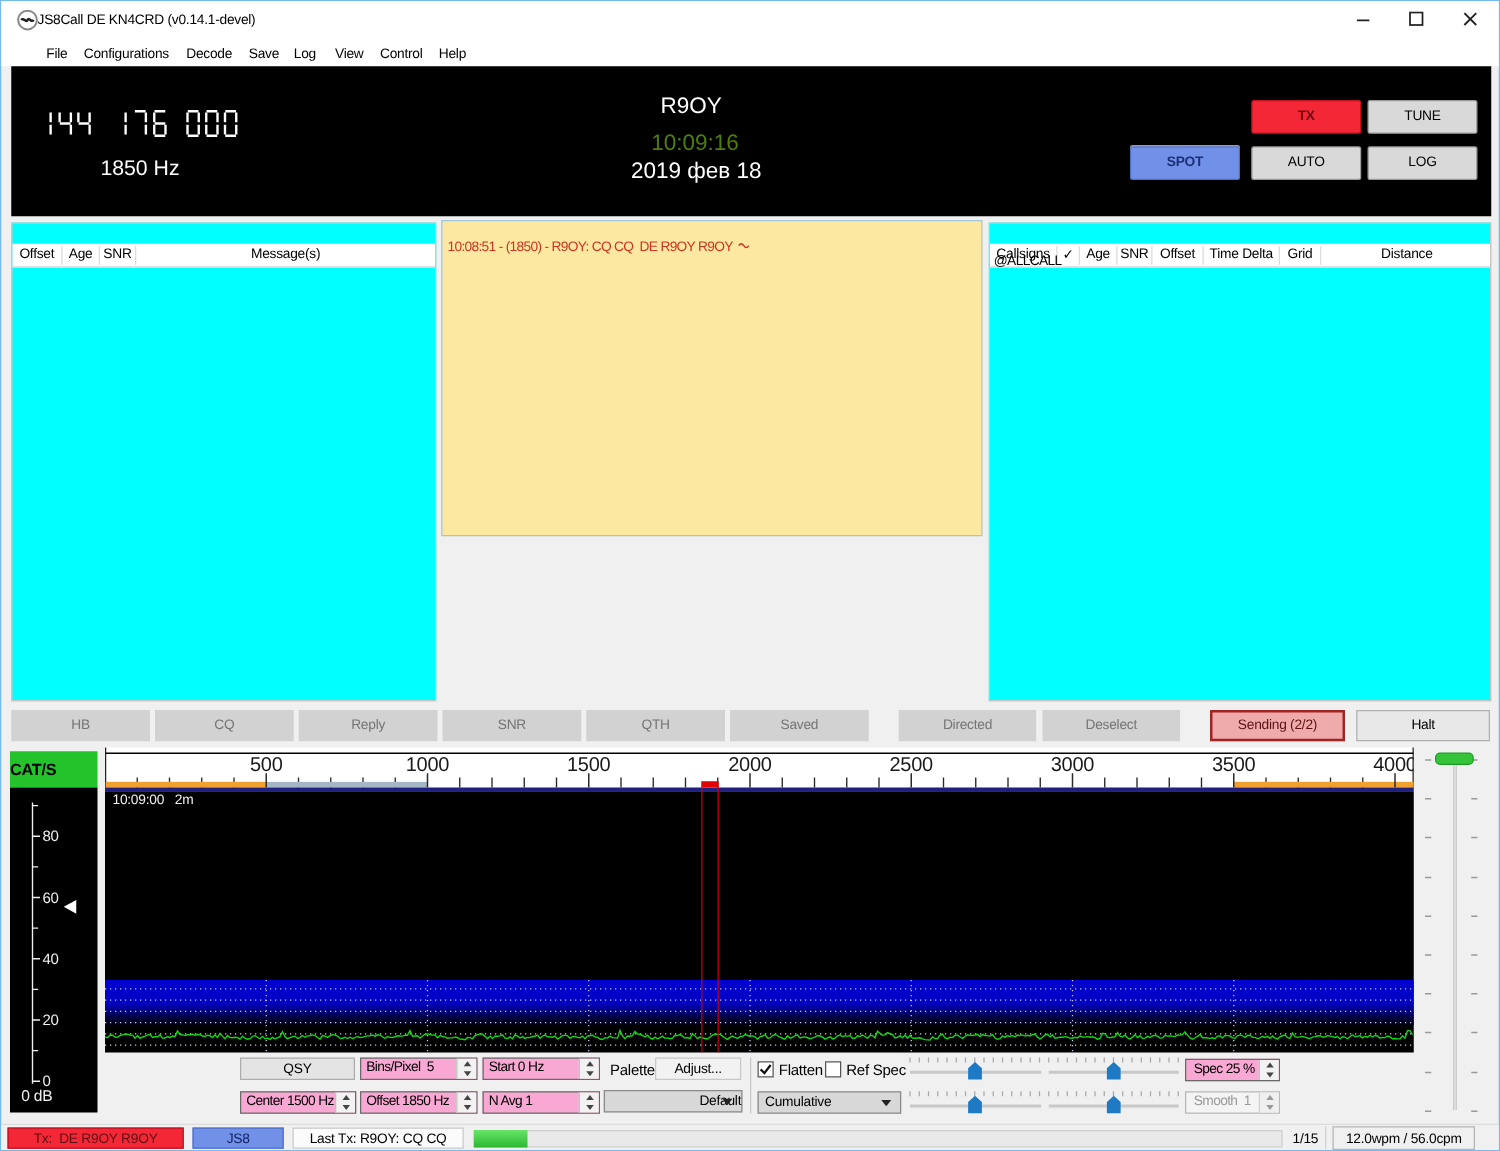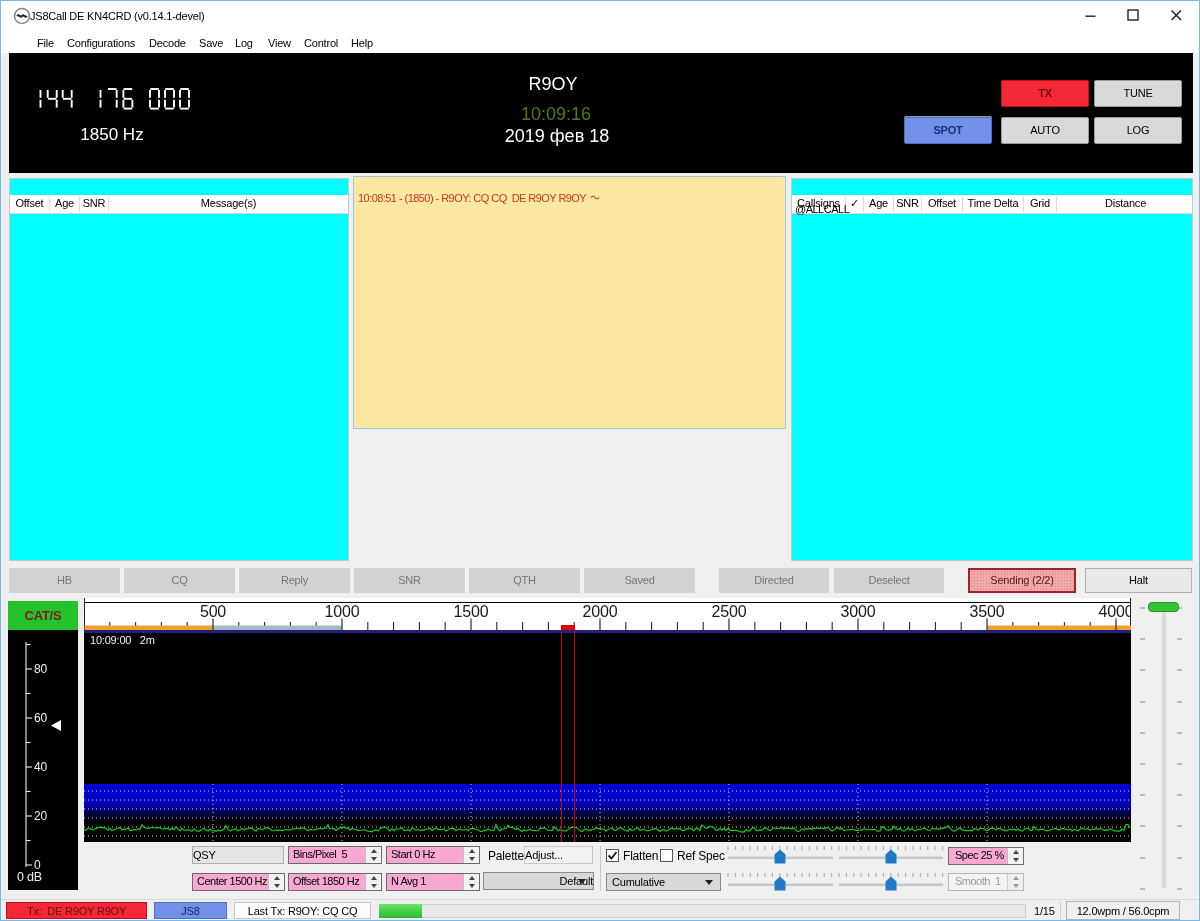--- a/index.html
+++ b/index.html
@@ -31,21 +31,21 @@
 
 
 .mbtn { position:absolute; top:567px; height:25px; background:#d2d2d2; color:#757575; font-size:11px; text-align:center; line-height:25px; }
 
 
 .spin { position:absolute; height:18px; background:#f9a8d4; border:1px solid #6a6a6a; font-size:11px; letter-spacing:-0.5px; }
 .spin .ar { position:absolute; right:0; top:0; width:16px; height:16px; border-left:1px solid #c0c0c0; background:#f2f2f2; }
 .spin .ar:before { content:""; position:absolute; left:4.5px; top:2px; border-left:3.5px solid transparent; border-right:3.5px solid transparent; border-bottom:4px solid #444; }
 .spin .ar:after { content:""; position:absolute; left:4.5px; bottom:2px; border-left:3.5px solid transparent; border-right:3.5px solid transparent; border-top:4px solid #444; }
 .drop:after { content:""; position:absolute; right:7px; top:6px; border-left:4.5px solid transparent; border-right:4.5px solid transparent; border-top:5px solid #222; }
-.btn2 { position:absolute; height:18px; background:#e4e4e4; border:1px solid #adadad; font-size:11px; line-height:16px; }
+.btn2 { position:absolute; height:18px; background:#e4e4e4; border:1px solid #adadad; text-align:center; font-size:11px; line-height:16px; }
 .drop { position:absolute; height:18px; background:#d8d8d8; border:1px solid #8a8a8a; font-size:11px; line-height:16px; padding-left:5px; }
 .cb { position:absolute; width:13px; height:13px; background:#fff; border:1px solid #555; }
 .lbl { position:absolute; font-size:12px; }
 
 
 #status { left:0; top:898px; width:1198px; height:21px; background:#f0f0f0; border-top:1px solid #dcdcdc; }
 .spin.dis .ar:before { border-bottom-color:#9a9a9a; }
 .spin.dis .ar:after { border-top-color:#9a9a9a; }
 .spin.dis .ar { background:#efefef; border-left-color:#d0d0d0; }
 </style>
@@ -168,21 +168,21 @@
   <div class="mbtn" style="left:123px;width:111px;">CQ</div>
   <div class="mbtn" style="left:238px;width:111px;">Reply</div>
   <div class="mbtn" style="left:353px;width:111px;">SNR</div>
   <div class="mbtn" style="left:468px;width:111px;">QTH</div>
   <div class="mbtn" style="left:583px;width:111px;">Saved</div>
   <div class="mbtn" style="left:718px;width:110px;">Directed</div>
   <div class="mbtn" style="left:833px;width:110px;">Deselect</div>
   <div class="mbtn" style="left:967px;width:108px;background-color:#efabab;background-image:radial-gradient(#d88787 22%, rgba(0,0,0,0) 22%);background-size:3px 3px;border:2px solid #a02525;color:#5d1212;line-height:20px;">Sending (2/2)</div>
   <div class="mbtn" style="left:1084px;width:107px;background:#e8e8e8;border:1px solid #b0b0b0;color:#000;line-height:22px;">Halt</div>
 
-  <div class="abs" style="left:7px;top:600px;width:70px;height:29px;background:#25c32b;color:#7f1d1d;font-weight:bold;font-size:13px;text-align:center;line-height:29px;">CAT/S</div>
+  <div class="abs" style="left:7px;top:600px;width:70px;height:29px;background:#25c32b;color:#000000;font-weight:bold;font-size:13px;line-height:29px;">CAT/S</div>
 
   <div class="abs" style="left:7px;top:629px;width:70px;height:260px;background:#000;"></div>
   <svg class="abs" style="left:7px;top:629px" width="70" height="260" viewBox="0 0 70 260" id="svgmeter">
       <line x1="18" y1="12" x2="18" y2="237" stroke="#f0f0f0" stroke-width="1.1"></line>
       <line x1="18" y1="235.0" x2="24" y2="235.0" stroke="#f0f0f0" stroke-width="1.1"></line>
       <line x1="18" y1="210.5" x2="22.5" y2="210.5" stroke="#f0f0f0" stroke-width="1.1"></line>
       <line x1="18" y1="186.0" x2="24" y2="186.0" stroke="#f0f0f0" stroke-width="1.1"></line>
       <line x1="18" y1="161.5" x2="22.5" y2="161.5" stroke="#f0f0f0" stroke-width="1.1"></line>
       <line x1="18" y1="137.0" x2="24" y2="137.0" stroke="#f0f0f0" stroke-width="1.1"></line>
       <line x1="18" y1="112.5" x2="22.5" y2="112.5" stroke="#f0f0f0" stroke-width="1.1"></line>

